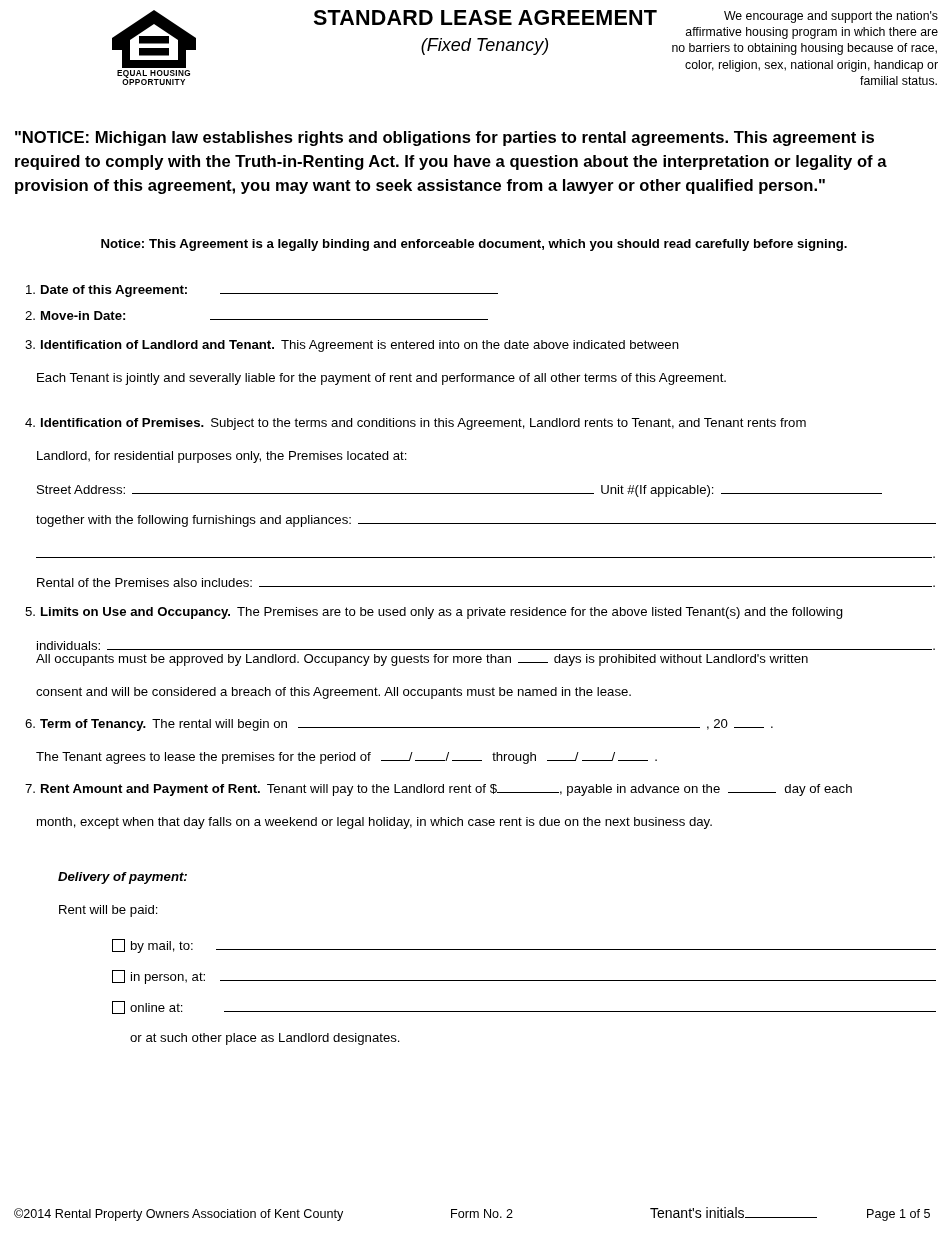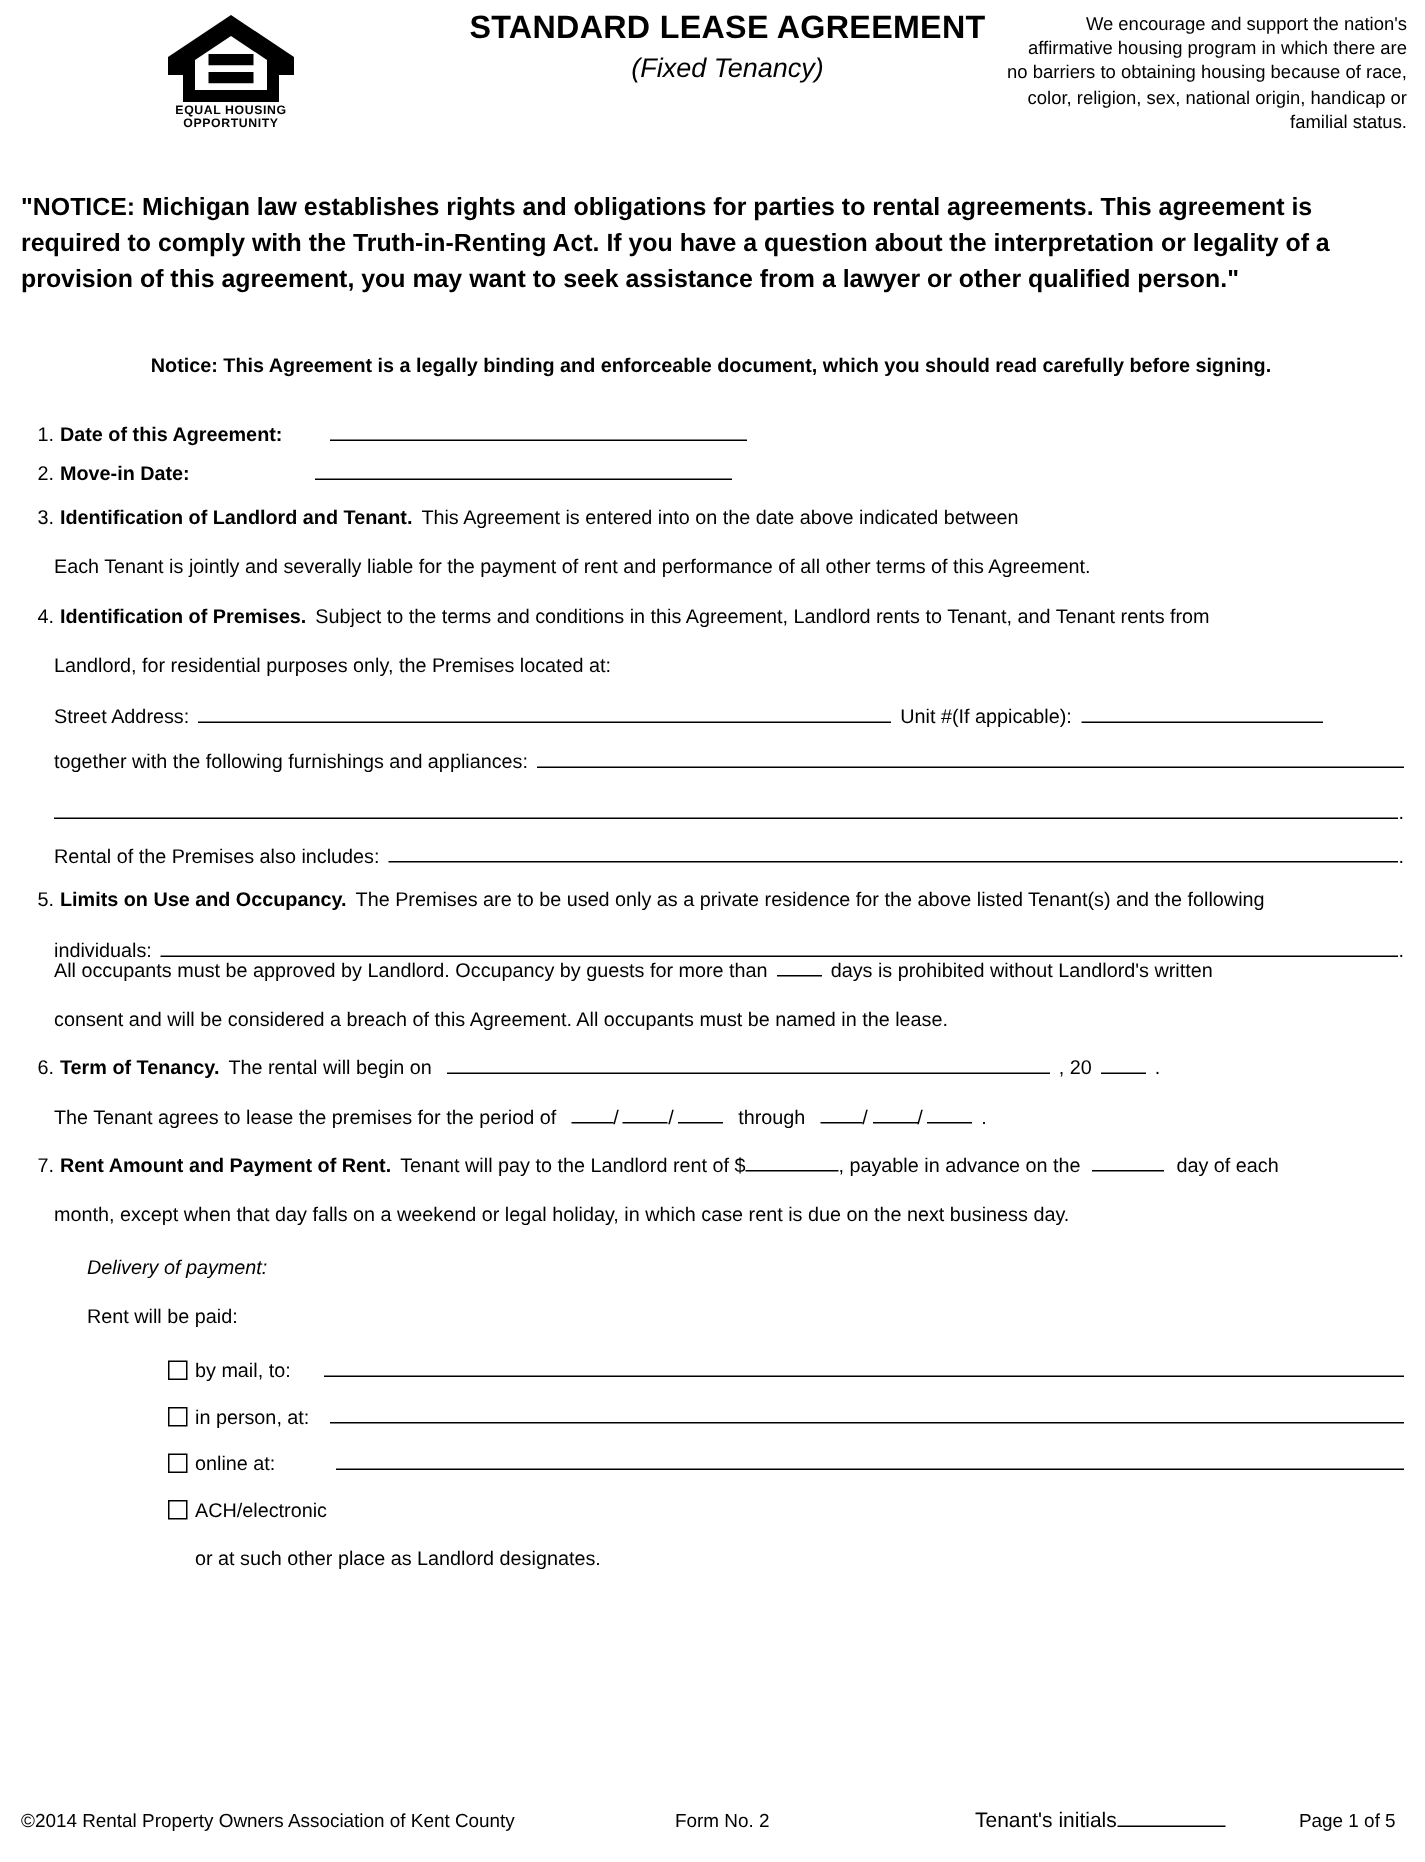--- a/index.html
+++ b/index.html
@@ -196,21 +196,21 @@
     </div>
   </div>
 
   <div class="clause" style="margin-bottom:10px;">
     <div class="row" style="margin-bottom:20px;">
       <span class="num">3.</span>
       <span class="lbl-bold">Identification of Landlord and Tenant.</span>
       <span class="sp"></span>
       <span>This Agreement is entered into on the date above indicated between</span>
     </div>
-    <div class="row indent" style="padding-left:20px; margin-bottom:20px;">
+    <div class="row indent" style="padding-left:20px; margin-bottom:32px;">
       <span>Each Tenant is jointly and severally liable for the payment of rent and performance of all other terms of this Agreement.</span>
     </div>
   </div>
 
   <div class="clause">
     <div class="row" style="margin-bottom:20px;">
       <span class="num">4.</span>
       <span class="lbl-bold">Identification of Premises.</span>
       <span class="sp"></span>
       <span>Subject to the terms and conditions in this Agreement, Landlord rents to Tenant, and Tenant rents from</span>
@@ -325,21 +325,21 @@
       <span class="sp" style="width:8px;"></span>
       <span class="rule" style="width:48px;"></span>
       <span class="sp" style="width:8px;"></span>
       <span>day of each</span>
     </div>
     <div class="row" style="padding-left:20px; margin-bottom:22px;">
       <span>month, except when that day falls on a weekend or legal holiday, in which case rent is due on the next business day.</span>
     </div>
 
     <div class="row" style="padding-left:42px; margin-bottom:20px;">
-      <span style="font-weight:normal; font-style:italic;">Delivery of payment:</span>
+      <span style="font-weight:bold; font-style:italic;margin-top:20px;">Delivery of payment:</span>
     </div>
     <div class="row" style="padding-left:42px; margin-bottom:22px;">
       <span>Rent will be paid:</span>
     </div>
 
     <div class="cbrow" style="padding-left:96px; margin-bottom:16px; padding-right:14px;">
       <span class="cbox"></span>
       <span>by mail, to:</span>
       <span class="sp" style="width:22px;"></span>
       <span class="rule rule-grow" style="height:0.6em;"></span>
@@ -352,24 +352,20 @@
       <span class="rule rule-grow" style="height:0.6em;"></span>
     </div>
 
     <div class="cbrow" style="padding-left:96px; margin-bottom:16px; padding-right:14px;">
       <span class="cbox"></span>
       <span>online at:</span>
       <span class="sp" style="width:40px;"></span>
       <span class="rule rule-grow" style="height:0.6em;"></span>
     </div>
 
-    <div class="cbrow" style="padding-left:96px; margin-bottom:18px;">
-      <span class="cbox"></span>
-      <span>ACH/electronic</span>
-    </div>
 
     <div class="row" style="padding-left:114px;">
       <span>or at such other place as Landlord designates.</span>
     </div>
   </div>
 
 </div>
 
 <div class="footer">
   <span class="footer-copy">©2014 Rental Property Owners Association of Kent County</span>

